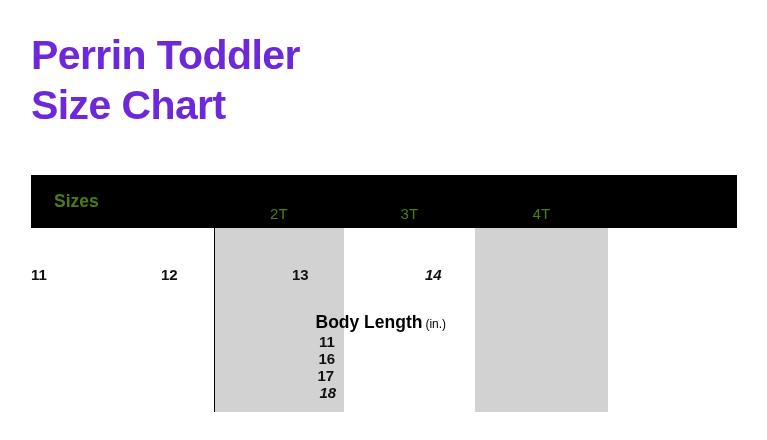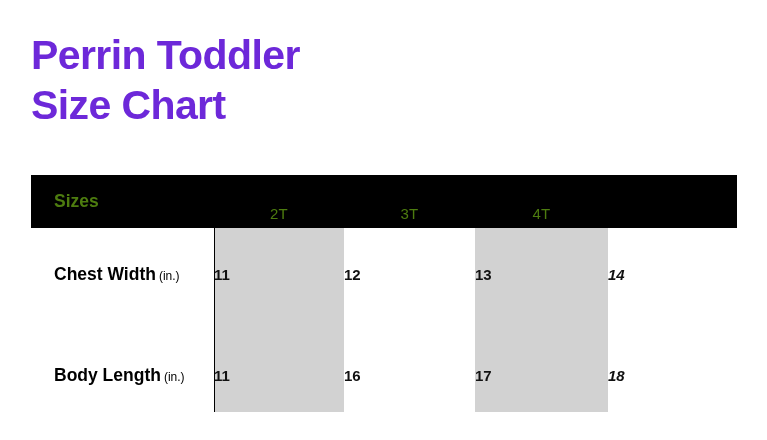--- a/index.html
+++ b/index.html
@@ -109,21 +109,21 @@
   
   .data-row {
     position: absolute;
     left: 0;
     width: 706px;
     height: 92px;
     display: flex;
     align-items: center;
   }
   .data-row.row-0 { top: 53px; }
-  .data-row.row-1 { top: 154px; }
+  .data-row.row-1 { top: 137px; flex-direction: column; }
 
   .data-row .cell {
     font-size: 15px;
     font-weight: 700;
     color: #111111;
   }
   .data-row .cell.label-cell {
     width: 183px;
     box-sizing: border-box;
     text-align: left;
@@ -158,23 +158,20 @@
 
     <div class="header-row">
       <div class="cell label-cell">Sizes</div>
       <div class="cell size-cell col-1">2T</div>
       <div class="cell size-cell col-2">3T</div>
       <div class="cell size-cell col-3">4T</div>
       <div class="cell size-cell col-4"></div>
     </div>
 
     <div class="data-row row-0">
-      <div class="cell label-cell">
-        <span>Chest Width</span><span class="unit">(in.)</span>
-      </div>
       <div class="cell col-1">11</div>
       <div class="cell col-2">12</div>
       <div class="cell col-3">13</div>
       <div class="cell col-4">14</div>
     </div>
 
     <div class="data-row row-1">
       <div class="cell label-cell">
         <span>Body Length</span><span class="unit">(in.)</span>
       </div>

